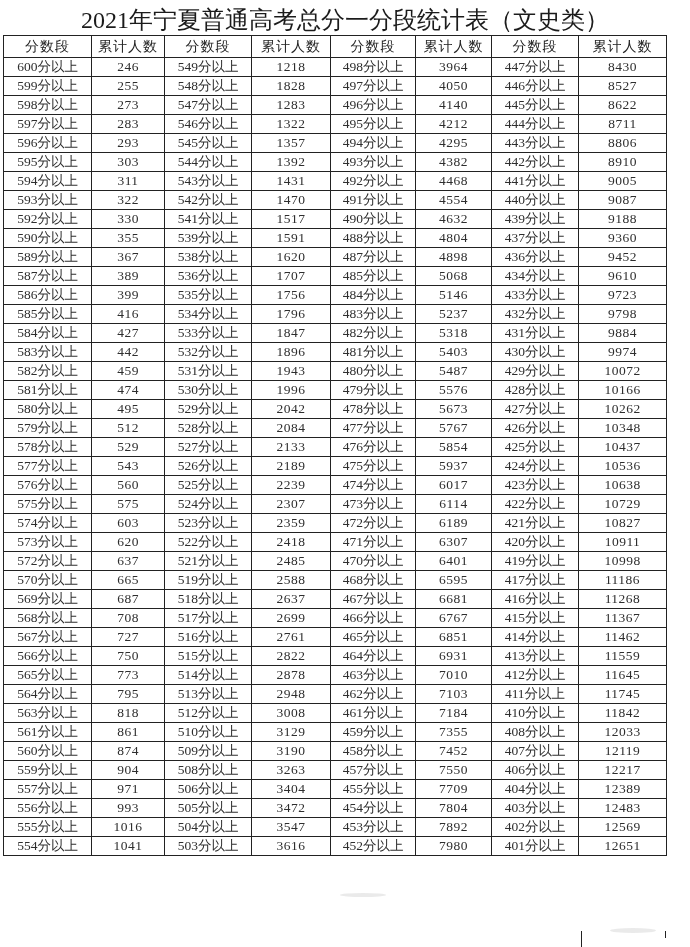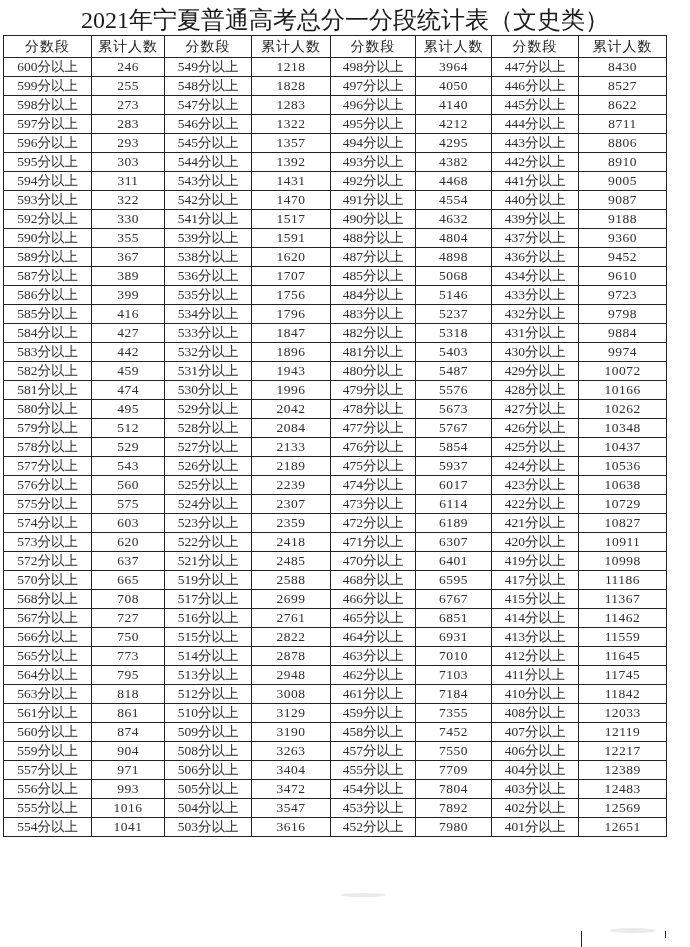--- a/index.html
+++ b/index.html
@@ -360,20 +360,30 @@
         <td>570分以上</td>
         <td class="count-cell">665</td>
         <td>519分以上</td>
         <td class="count-cell">2588</td>
         <td>468分以上</td>
         <td class="count-cell">6595</td>
         <td>417分以上</td>
         <td class="count-cell">11186</td>
       </tr>
       <tr>
+        <td>569分以上</td>
+        <td class="count-cell">687</td>
+        <td>518分以上</td>
+        <td class="count-cell">2637</td>
+        <td>467分以上</td>
+        <td class="count-cell">6681</td>
+        <td>416分以上</td>
+        <td class="count-cell">11268</td>
+      </tr>
+      <tr>
         <td>568分以上</td>
         <td class="count-cell">708</td>
         <td>517分以上</td>
         <td class="count-cell">2699</td>
         <td>466分以上</td>
         <td class="count-cell">6767</td>
         <td>415分以上</td>
         <td class="count-cell">11367</td>
       </tr>
       <tr>

